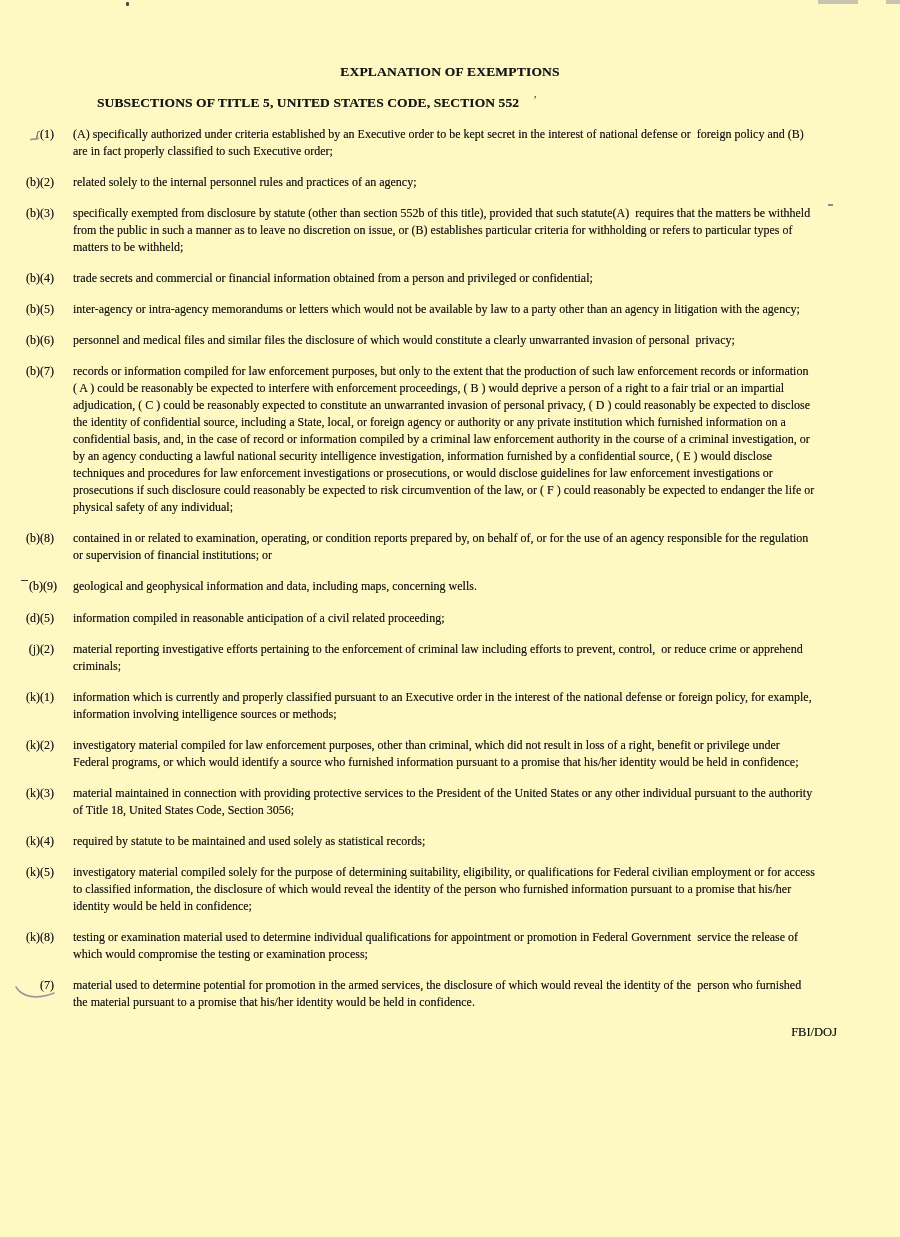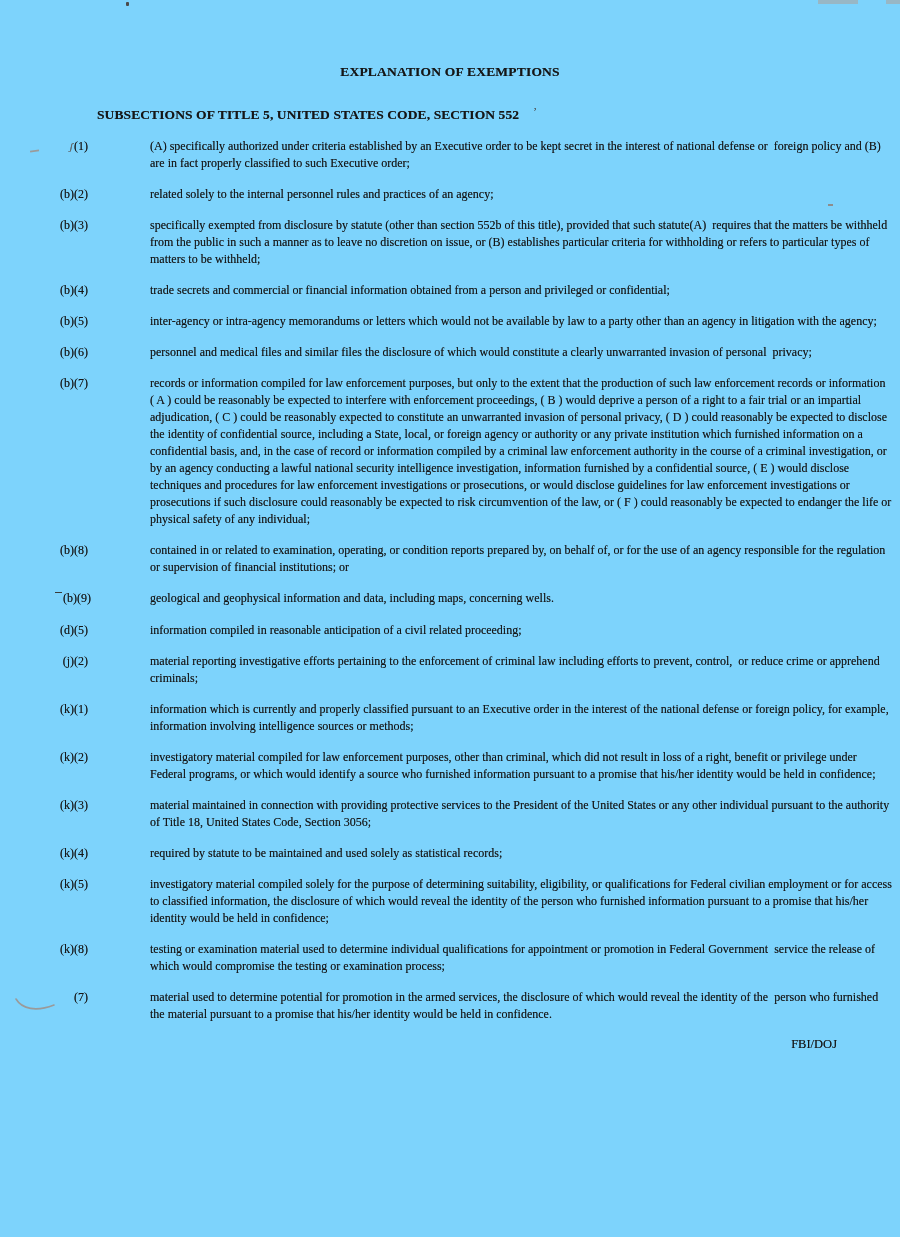--- a/index.html
+++ b/index.html
@@ -1,54 +1,53 @@
 <!DOCTYPE html>
 <html><head>
 <meta charset="utf-8">
 <style>
   * { box-sizing: border-box; }
   html, body { margin: 0; padding: 0; background: #ffffff; }
   .page {
     position: relative;
     width: 900px;
     height: 1237px;
-    background: #7dd3fc;
+    background: #fef9c3;
     font-family: "Liberation Serif", serif;
     color: #161616;
     overflow: hidden;
     text-shadow: 0 0 0.3px rgba(20,20,20,0.55);
   }
   .doc-title {
     text-align: center;
     padding-top: 64px;
     font-size: 13.5px;
     font-weight: bold;
     letter-spacing: 0.2px;
   }
   .section-heading {
-    margin: 25px 0 0 97px;
+    margin: 13px 0 0 97px;
     font-size: 13.5px;
     font-weight: bold;
     letter-spacing: 0.1px;
   }
   .section-heading.second { margin-top: 6px; margin-bottom: 2px; }
   .heading-tick {
     font-weight: normal;
     font-size: 11px;
     color: #555;
     margin-left: 14px;
     vertical-align: 4px;
   }
   .items { margin-top: 15px; }
   .item {
     position: relative;
     display: flex;
-    padding-left: 55px;
+    padding-left: 21px;
     margin-bottom: 14px;
-    justify-content: space-between;
   }
   .label {
     flex: none;
     width: 33px;
     text-align: right;
     font-size: 12px;
     line-height: 17px;
     white-space: nowrap;
   }
   .text {

